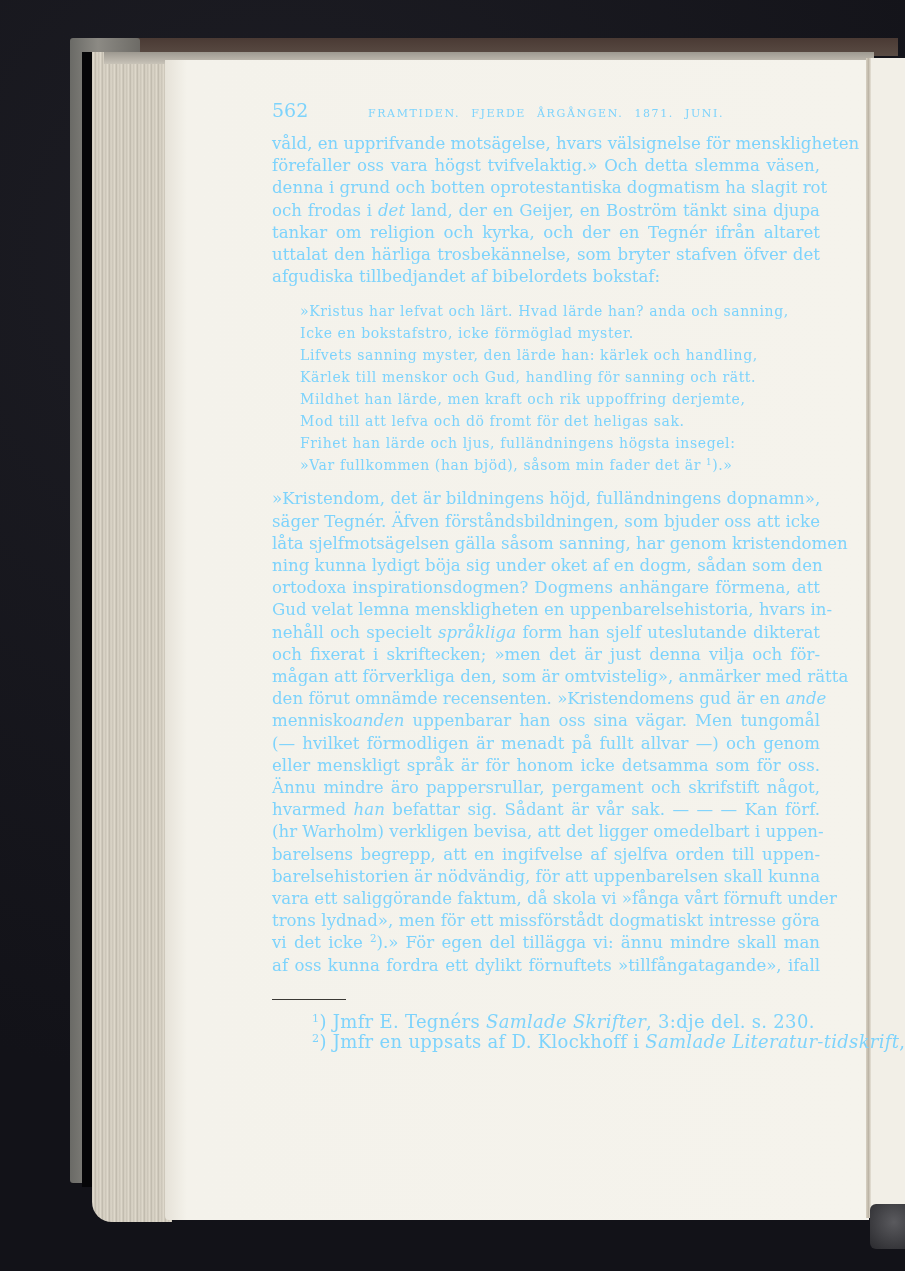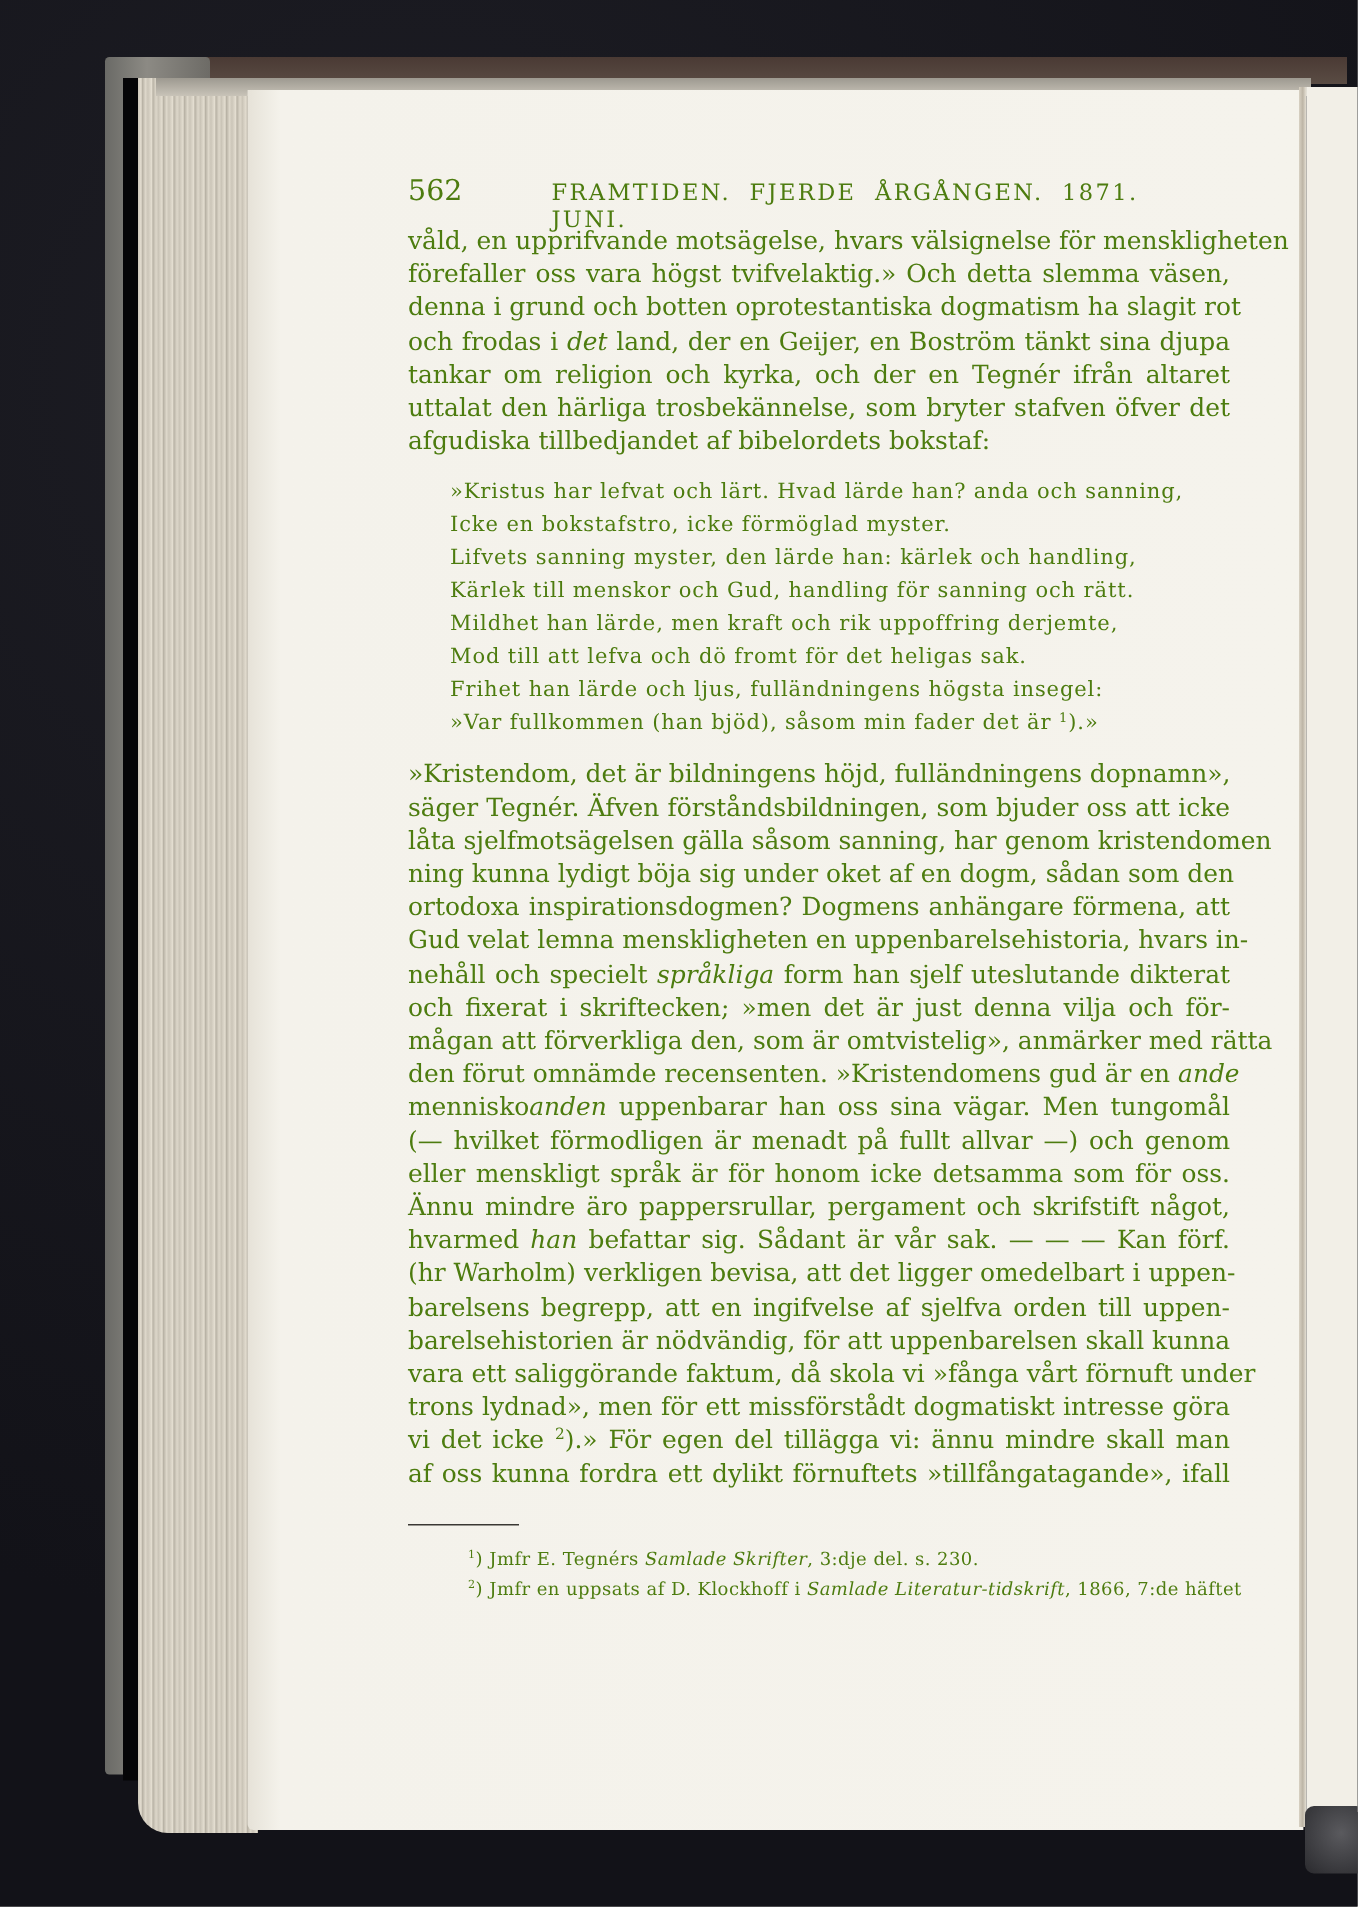--- a/index.html
+++ b/index.html
@@ -44,38 +44,38 @@
   .facing-page {
     position:absolute; left:871px; top:58px; width:40px; height:1150px;
     background:#f2efe7;
   }
   .clasp {
     position:absolute; left:870px; top:1204px; width:40px; height:45px;
     background:radial-gradient(circle at 60% 40%,#5a5a5e,#2a2a2e);
     border-radius:6px;
   }
   .content {
-    position:absolute; left:272px; top:116px; width:548px;
-    color:#4d7c0f;
+    position:absolute; left:272px; top:99px; width:548px;
+    color:#7dd3fc;
   }
   .running-head {
     display:flex; align-items:baseline; height:22px; margin-bottom:12px;
   }
   .page-number { font-size:19px; width:96px; }
-  .head-title { font-size:15px; letter-spacing:1.6px; word-spacing:6px; }
+  .head-title { font-size:11px; letter-spacing:1.6px; word-spacing:6px; }
   .para {
     font-size:16.6px; line-height:22.2px; text-align:justify;
     text-align-last:justify; margin:0;
   }
   .para .ln { display:block; text-align:justify; text-align-last:justify; white-space:nowrap; }
   .para .ln.last { text-align-last:left; }
   .poem { margin:12px 0 12px 16px; font-size:14px; line-height:22px; letter-spacing:0.6px; }
   .poem .ln { display:block; white-space:nowrap;margin-left:12px; }
   .footnote-rule { width:74px; border-top:1px solid #3a3834; margin:22px 0 12px 0; }
-  .footnotes { font-size:12px; line-height:20px; padding-left:40px; letter-spacing:0.3px; }
+  .footnotes { font-size:18px; line-height:20px; padding-left:40px; letter-spacing:0.3px; }
   .footnotes .ln { display:block; white-space:nowrap; }
   i { font-style:italic; }
   sup { font-size:0.62em; vertical-align:0.55em; line-height:0; }
 </style>
 </head>
 <body>
 
 <div class="cover-back"></div>
 <div class="cover-left"></div>
 <div class="cover-inner"></div>

